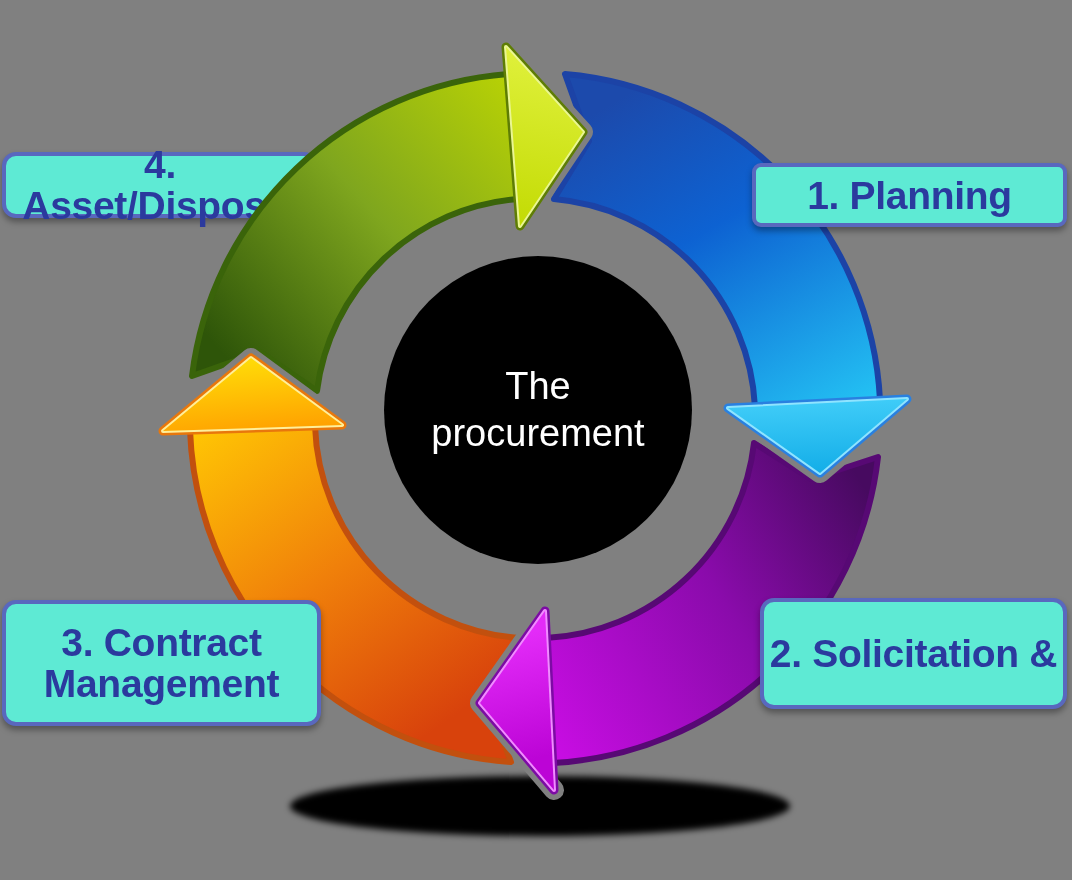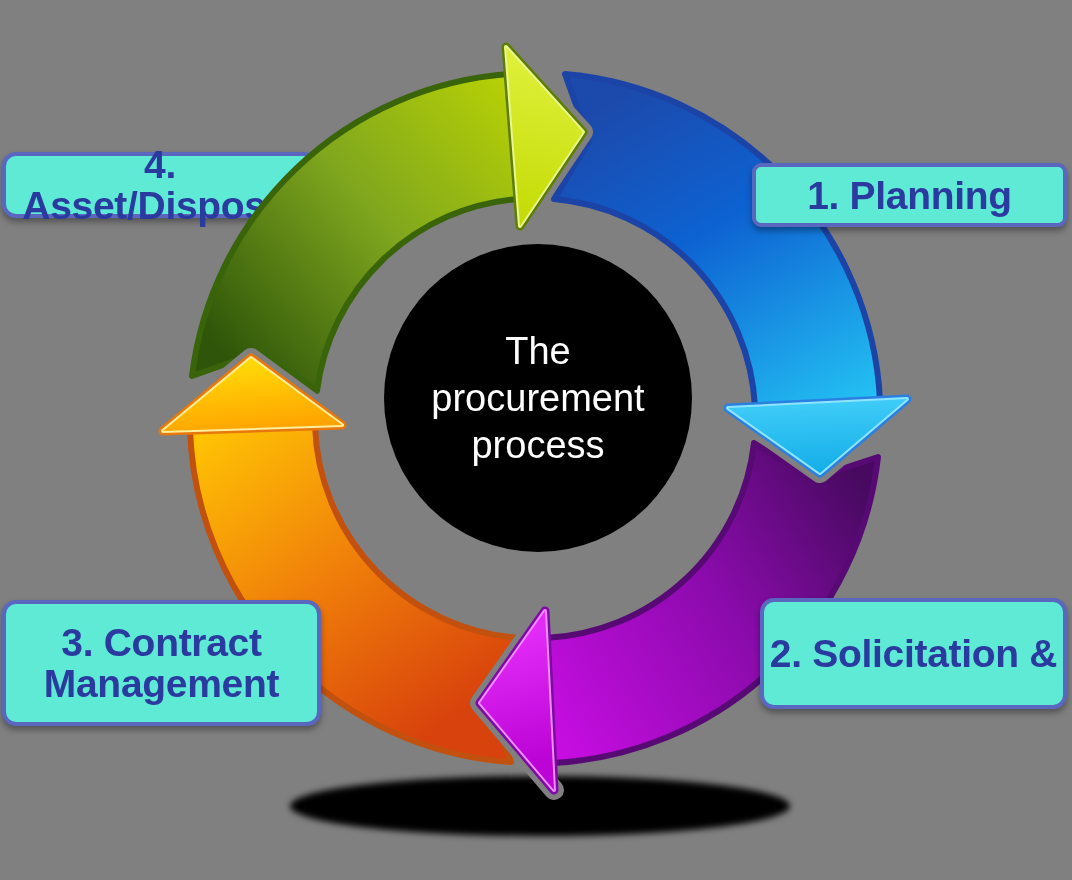--- a/index.html
+++ b/index.html
@@ -16,21 +16,21 @@
     color:#2B3A9E; font-weight:bold; font-size:39px; line-height:41px;
     letter-spacing:-0.3px; text-align:center;
     box-shadow:0 4px 6px rgba(0,0,0,0.35);
     z-index:3;
   }
   #box-planning        {left:752px; top:163px; width:315px; height:64px;border-radius:9px;}
   #box-solicitation    {left:760px; top:598px; width:307px; height:111px;}
   #box-contract        {left:2px;   top:600px; width:319px; height:126px;}
   #box-asset           {left:2px;   top:152px; width:316px; height:66px; z-index:1;}
   .center-circle{
-    position:absolute; left:384px; top:244px; width:308px; height:308px;
+    position:absolute; left:384px; top:256px; width:308px; height:308px;
     border-radius:50%; background:#000000; color:#ffffff;
     display:flex; flex-direction:column; align-items:center; justify-content:center;
     font-size:38px; line-height:47px; font-weight:400; text-align:left;
     z-index:3;
   }
 </style>
 </head>
 <body>
 
 <div class="canvas">
@@ -119,16 +119,15 @@
   </div>
 
   <div class="label-box" id="box-contract">
     <span>3. Contract</span>
     <span>Management</span>
   </div>
 
   <div class="center-circle">
     <span>The</span>
     <span>procurement</span>
-    <span>process</span>
   </div>
 
 </div>
 
 </body></html>

